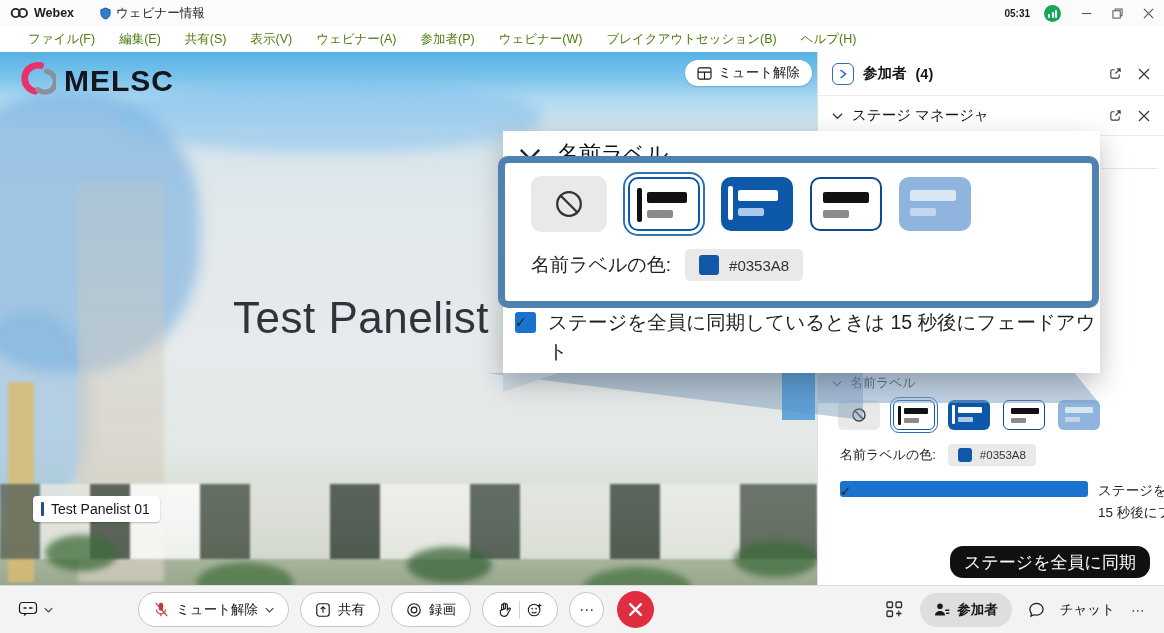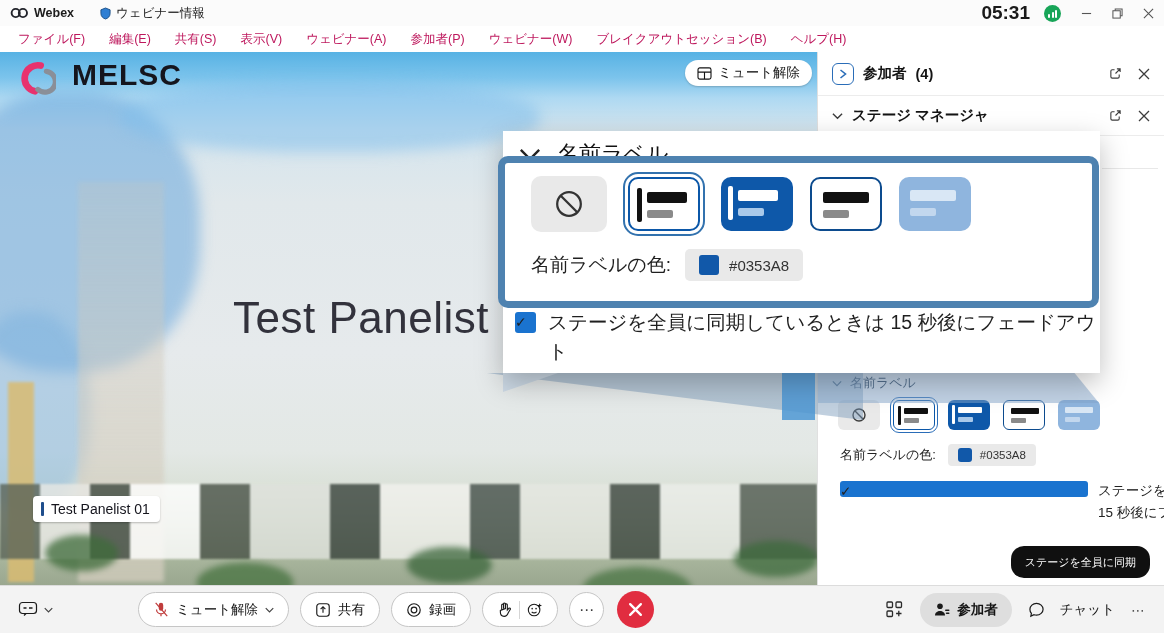--- a/index.html
+++ b/index.html
@@ -5,54 +5,54 @@
 *{margin:0;padding:0;box-sizing:border-box}
 html,body{width:1164px;height:633px;overflow:hidden}
 body{position:relative;font-family:"Liberation Sans","DejaVu Sans",sans-serif;background:#fff;color:#1a1a1a}
 svg{display:block}
 
 .titlebar{position:absolute;left:0;top:0;width:100%;height:26px;background:#fbfbfb;display:flex;align-items:center;padding:0 10px;font-size:12.5px;gap:8px}
 .tb-left{display:flex;align-items:center;gap:8px}
 .webex-brand{display:flex;align-items:center;gap:5px;font-weight:700;color:#1c1c1c}
 .tb-item{display:flex;align-items:center;gap:5px;margin-left:18px;color:#1c1c1c}
 .tb-right{margin-left:auto;display:flex;align-items:center;gap:14px}
-.clock{font-size:19px;font-weight:600}
+.clock{font-size:10px;font-weight:600}
 .signal-dot{width:17px;height:17px;border-radius:50%;background:#18a558;display:flex;align-items:flex-end;justify-content:center;gap:1.5px;padding-bottom:4px}
 .signal-dot i{display:block;width:2px;background:#fff;border-radius:1px}
 .win-ctl{display:flex;align-items:center;gap:20px;color:#555;margin-left:6px}
 
-.menubar{position:absolute;left:0;top:26px;width:100%;height:26px;background:#fff;display:flex;align-items:center;padding:0 18px;gap:24px;font-size:12.5px;color:#be185d}
+.menubar{position:absolute;left:0;top:26px;width:100%;height:26px;background:#fff;display:flex;align-items:center;padding:0 28px;gap:24px;font-size:12.5px;color:#4d7c0f}
 .menu-item{cursor:default;white-space:nowrap}
 
 .stage{position:absolute;left:0;top:52px;width:817px;height:533px;overflow:hidden;background:
  linear-gradient(180deg,#57b2e4 0px,#7cc4ec 26px,#aed9f2 46px,#d5e5ee 78px,#e1e8eb 150px,#e6eaec 300px,#e3e8e5 400px,#d9e0d6 440px,#c6d1bf 470px,#a9b69d 505px,#9aa78f 533px)}
 .blob{position:absolute;filter:blur(7px);border-radius:45%}
 .bl1{left:-60px;top:40px;width:260px;height:280px;background:rgba(105,168,220,.55)}
 .bl2{left:-30px;top:260px;width:120px;height:200px;background:rgba(120,175,222,.45)}
 .bl3{left:120px;top:30px;width:420px;height:70px;background:rgba(125,190,235,.5)}
 .tower1{position:absolute;left:8px;top:330px;width:26px;height:200px;background:#d9bc72;opacity:.85;filter:blur(1.5px)}
 .tower2{position:absolute;left:78px;top:130px;width:86px;height:400px;background:linear-gradient(180deg,rgba(205,198,184,.25),rgba(213,206,192,.75));filter:blur(2px)}
 .skyline{position:absolute;left:0;top:432px;width:100%;height:75px;filter:blur(1px);background:
  linear-gradient(90deg,#5b6458 0 40px,#e8e8e4 40px 90px,#3f4a40 90px 130px,#ffffff 130px 200px,#495247 200px 250px,#dfe2dc 250px 330px,#39433c 330px 380px,#f2f2ee 380px 470px,#45504a 470px 520px,#e6e8e2 520px 610px,#3c463e 610px 660px,#eceeea 660px 740px,#505a50 740px 817px);opacity:.8}
 .greens{position:absolute;left:0;top:465px;width:100%;height:120px;filter:blur(3px);background:
  radial-gradient(60px 30px at 10% 30%,#3e6b3a 60%,transparent 61%),
  radial-gradient(80px 34px at 30% 55%,#477340 60%,transparent 61%),
  radial-gradient(70px 30px at 55% 40%,#3a653a 60%,transparent 61%),
  radial-gradient(90px 36px at 78% 60%,#4a7544 60%,transparent 61%),
  radial-gradient(70px 30px at 95% 35%,#3d6a3c 60%,transparent 61%);opacity:.75}
-.brand-row{position:absolute;left:12px;top:6px;display:flex;align-items:flex-start;gap:16px}
+.brand-row{position:absolute;left:12px;top:6px;display:flex;align-items:flex-end;gap:8px}
 .brand-text{font-size:30px;font-weight:800;letter-spacing:1px;color:#15151d}
 .layout-btn{position:absolute;right:5px;top:8px;display:flex;align-items:center;gap:6px;height:26px;padding:0 12px;background:#fff;border-radius:14px;font-size:13.5px;color:#141414;box-shadow:0 1px 2px rgba(0,0,0,.2)}
 .center-name{position:absolute;left:233px;top:241px;font-size:44px;font-weight:400;color:#32323c;letter-spacing:.5px;white-space:nowrap}
 .name-tag{position:absolute;left:33px;top:444px;display:flex;align-items:center;gap:7px;height:26px;padding:0 10px 0 8px;background:#fff;border-radius:4px;box-shadow:0 1px 2px rgba(0,0,0,.25);font-size:14px;color:#15151d}
 .name-tag i{display:block;width:3px;height:14px;background:#1f4e8c;border-radius:1px}
 
 .sidepanel{position:absolute;left:817px;top:52px;width:347px;height:533px;background:#fff;border-left:1px solid #e0e0e0}
 .panel-head{height:44px;display:flex;align-items:center;gap:9px;padding:0 14px;border-bottom:1px solid #ececec;font-size:14.5px;font-weight:700;color:#141414}
-.panel-head.second{height:40px;font-weight:700}
+.panel-head.second{height:40px;font-weight:400}
 .chev-box{width:22px;height:22px;border:1.5px solid #2a6db8;border-radius:6px;display:flex;align-items:center;justify-content:center;color:#2a6db8}
 .head-icons{margin-left:auto;display:flex;align-items:center;gap:16px;color:#3c3c3c}
 .faint-line{position:absolute;left:284px;top:116px;width:56px;height:1px;background:#e8e8e8}
 
 .nls-head{position:absolute;left:14px;top:322px;display:flex;align-items:center;gap:8px;font-size:13px;color:#243a52}
 .nls-opts{position:absolute;left:20px;top:348px;display:flex;align-items:center;gap:13px}
 .s-opt{position:relative;width:42px;height:30px;border-radius:6px}
 .s-none{background:#e9e9e9;display:flex;align-items:center;justify-content:center;color:#3a3a3a}
 .s-sel{background:#fff;border:1.5px solid #0b57a8;outline:1.5px solid #2a6db8;outline-offset:2px}
 .s-blue{background:#0e58a9}
@@ -66,21 +66,21 @@
 .s-plain .s-b2,.s-ghost .s-b2{left:7px}
 .dark1{background:#111}.dark2{background:#8a8a8a}
 .lite1{background:#fff}.lite2{background:#a9c9ea}
 .gho1{background:#d9e7f5}.gho2{background:#c2d7ee}
 .nls-color{position:absolute;left:22px;top:392px;display:flex;align-items:center;gap:12px;font-size:13px;color:#222}
 .color-pill{display:flex;align-items:center;gap:8px;background:#e9e9e9;border-radius:4px;padding:4px 10px;font-size:11.5px;color:#333}
 .color-pill b{display:block;width:14px;height:14px;border-radius:3px;background:#1158a9}
 .nls-cbx{position:absolute;left:22px;top:428px;display:flex;gap:10px;align-items:flex-start}
 .cbx{flex:none;width:16px;height:16px;margin-top:1px;background:#1a73cf;border-radius:3px;color:#fff;display:flex;align-items:center;justify-content:center;font-size:11px}
 .nls-cbx span{font-size:13.5px;line-height:1.6;color:#222;width:248px;display:block}
-.sync-btn{position:absolute;right:14px;top:494px;height:26px;display:flex;align-items:center;padding:16px 14px;background:#101010;color:#fff;border-radius:13px;font-size:11px}
+.sync-btn{position:absolute;right:14px;top:494px;height:26px;display:flex;align-items:center;padding:16px 14px;background:#101010;color:#fff;border-radius:13px;font-size:17px}
 
 .bottombar{position:absolute;left:0;bottom:0;width:100%;height:48px;background:#f3f3f3;border-top:1px solid #dcdcdc;display:flex;align-items:center;padding:0 18px;gap:11px;z-index:5}
 .cap-ctl{display:flex;align-items:center;gap:6px;color:#1a1a1a;margin-right:74px}
 .pill{display:flex;align-items:center;gap:7px;height:35px;padding:0 14px;border:1px solid #c6c6c6;border-radius:18px;background:#fff;font-size:13.5px;color:#141414}
 .circle-btn{width:35px;height:35px;flex:none;border:1px solid #c6c6c6;border-radius:50%;background:#fff;display:flex;align-items:center;justify-content:center;color:#3c3c3c;font-size:15px}
 .end-btn{width:37px;height:37px;flex:none;border-radius:50%;background:#e12d40;display:flex;align-items:center;justify-content:center;margin-left:2px}
 .pill .divider{width:1px;height:18px;background:#d5d5d5}
 .right-ctls{margin-left:auto;display:flex;align-items:center;gap:16px}
 .part-pill{display:flex;align-items:center;gap:7px;height:34px;padding:0 14px;background:#dedede;border-radius:17px;font-size:13.5px;font-weight:600;color:#141414}
 .chat-ctl{display:flex;align-items:center;gap:15px;font-size:13.5px;color:#141414}

